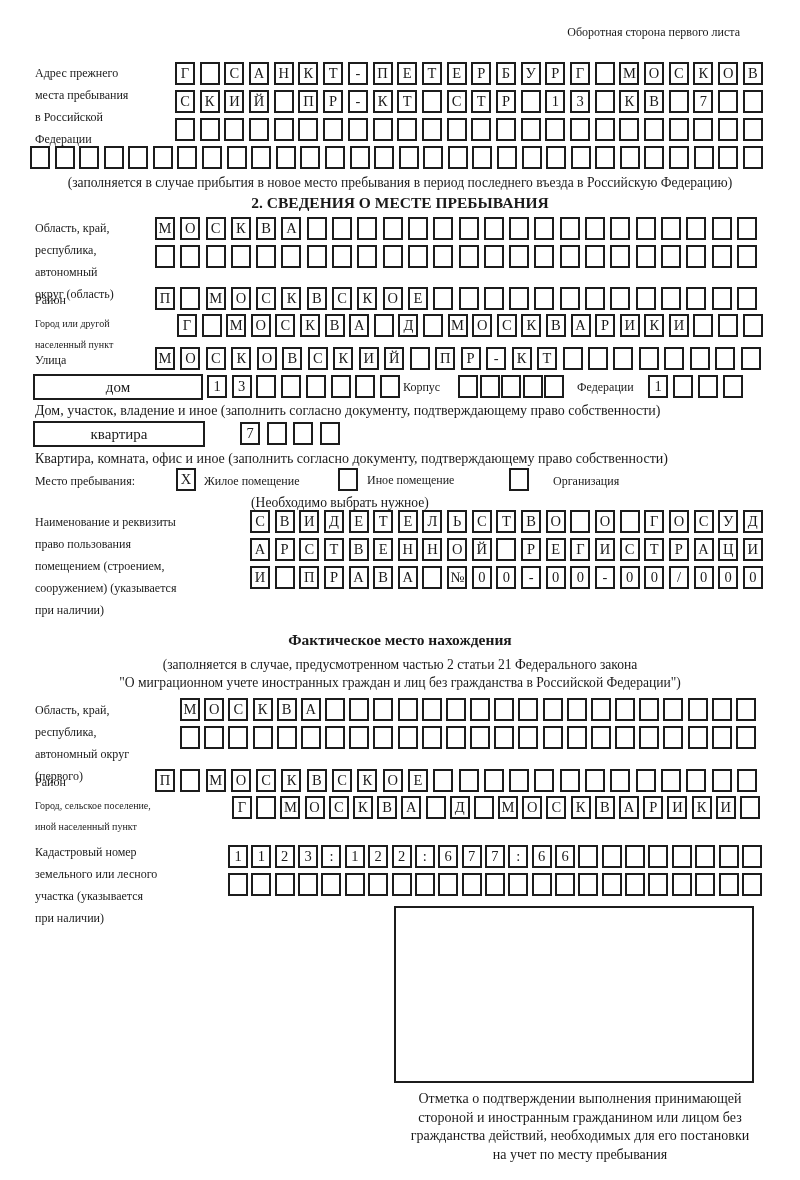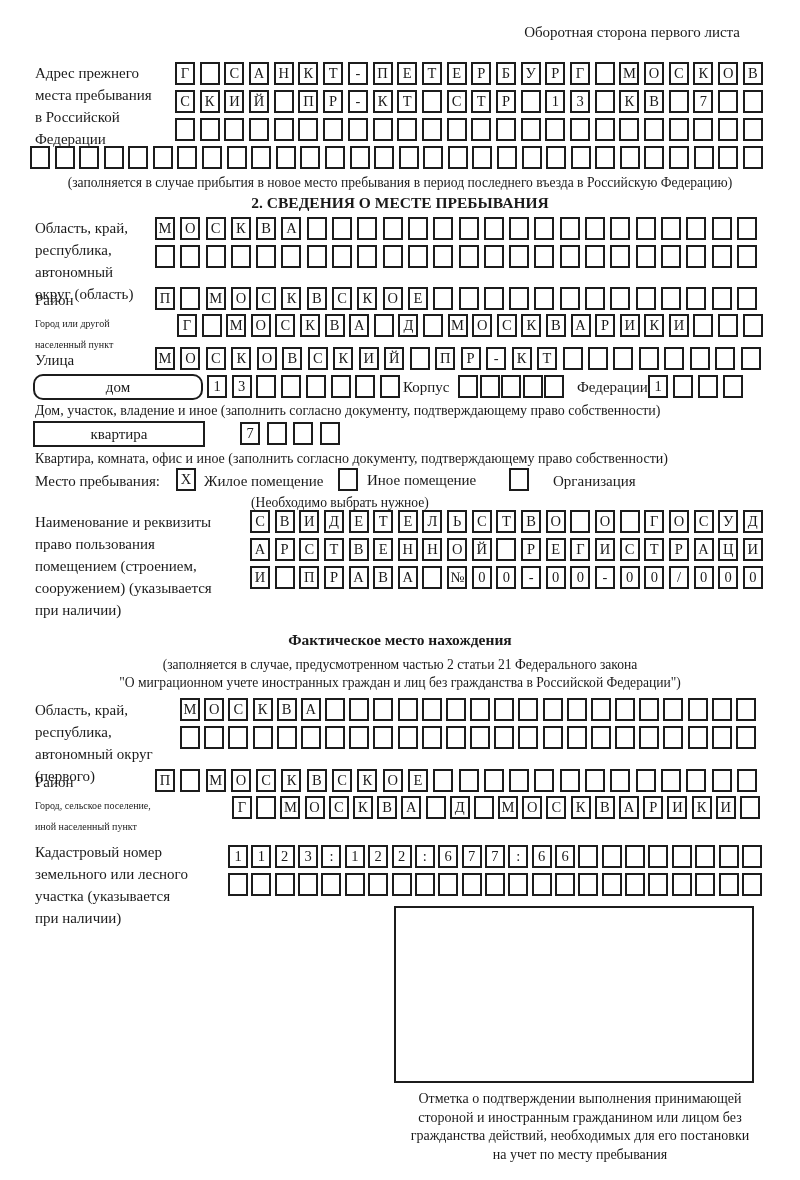--- a/index.html
+++ b/index.html
@@ -1,21 +1,21 @@
 <!DOCTYPE html>
 <html lang="ru"><head>
 <meta charset="utf-8">
 <style>
   html,body{margin:0;padding:0;background:#ffffff;}
   .page{
     position:relative;width:800px;height:1180px;background:#ffffff;
     font-family:"Liberation Serif", serif;color:#1a1a1a;overflow:hidden;
   }
   .abs{position:absolute;}
-  .lbl{font-size:15px;line-height:22px;}
+  .lbl{font-size:12px;line-height:22px;}
   .lbl-tight{font-size:10px;line-height:21px;}
   .boxrow{position:absolute;display:flex;justify-content:space-between;}
   .cb{
     width:20px;height:23px;box-sizing:border-box;border:2px solid #1c1c1c;
     display:flex;align-items:center;justify-content:center;
     font-size:14.5px;font-family:"Liberation Serif",serif;flex:none;background:#fff;
   }
   .bigbox{
     position:absolute;box-sizing:border-box;border:2px solid #1c1c1c;height:26px;
     display:flex;align-items:center;justify-content:center;font-size:15px;background:#fff;
@@ -299,21 +299,21 @@
       <span class="cb"></span>
       <span class="cb"></span>
       <span class="cb"></span>
       <span class="cb"></span>
       <span class="cb"></span>
       <span class="cb"></span>
       <span class="cb"></span>
       <span class="cb"></span>
     </div>
 
-  <div class="bigbox" style="top:374px;left:33px;width:170px;border-radius:10px;">дом</div>
+  <div class="bigbox" style="top:374px;left:33px;width:170px;">дом</div>
   <div class="boxrow" style="top:375px;left:207px;width:193px;">
       <span class="cb">1</span>
       <span class="cb">3</span>
       <span class="cb"></span>
       <span class="cb"></span>
       <span class="cb"></span>
       <span class="cb"></span>
       <span class="cb"></span>
       <span class="cb"></span>
     </div>

